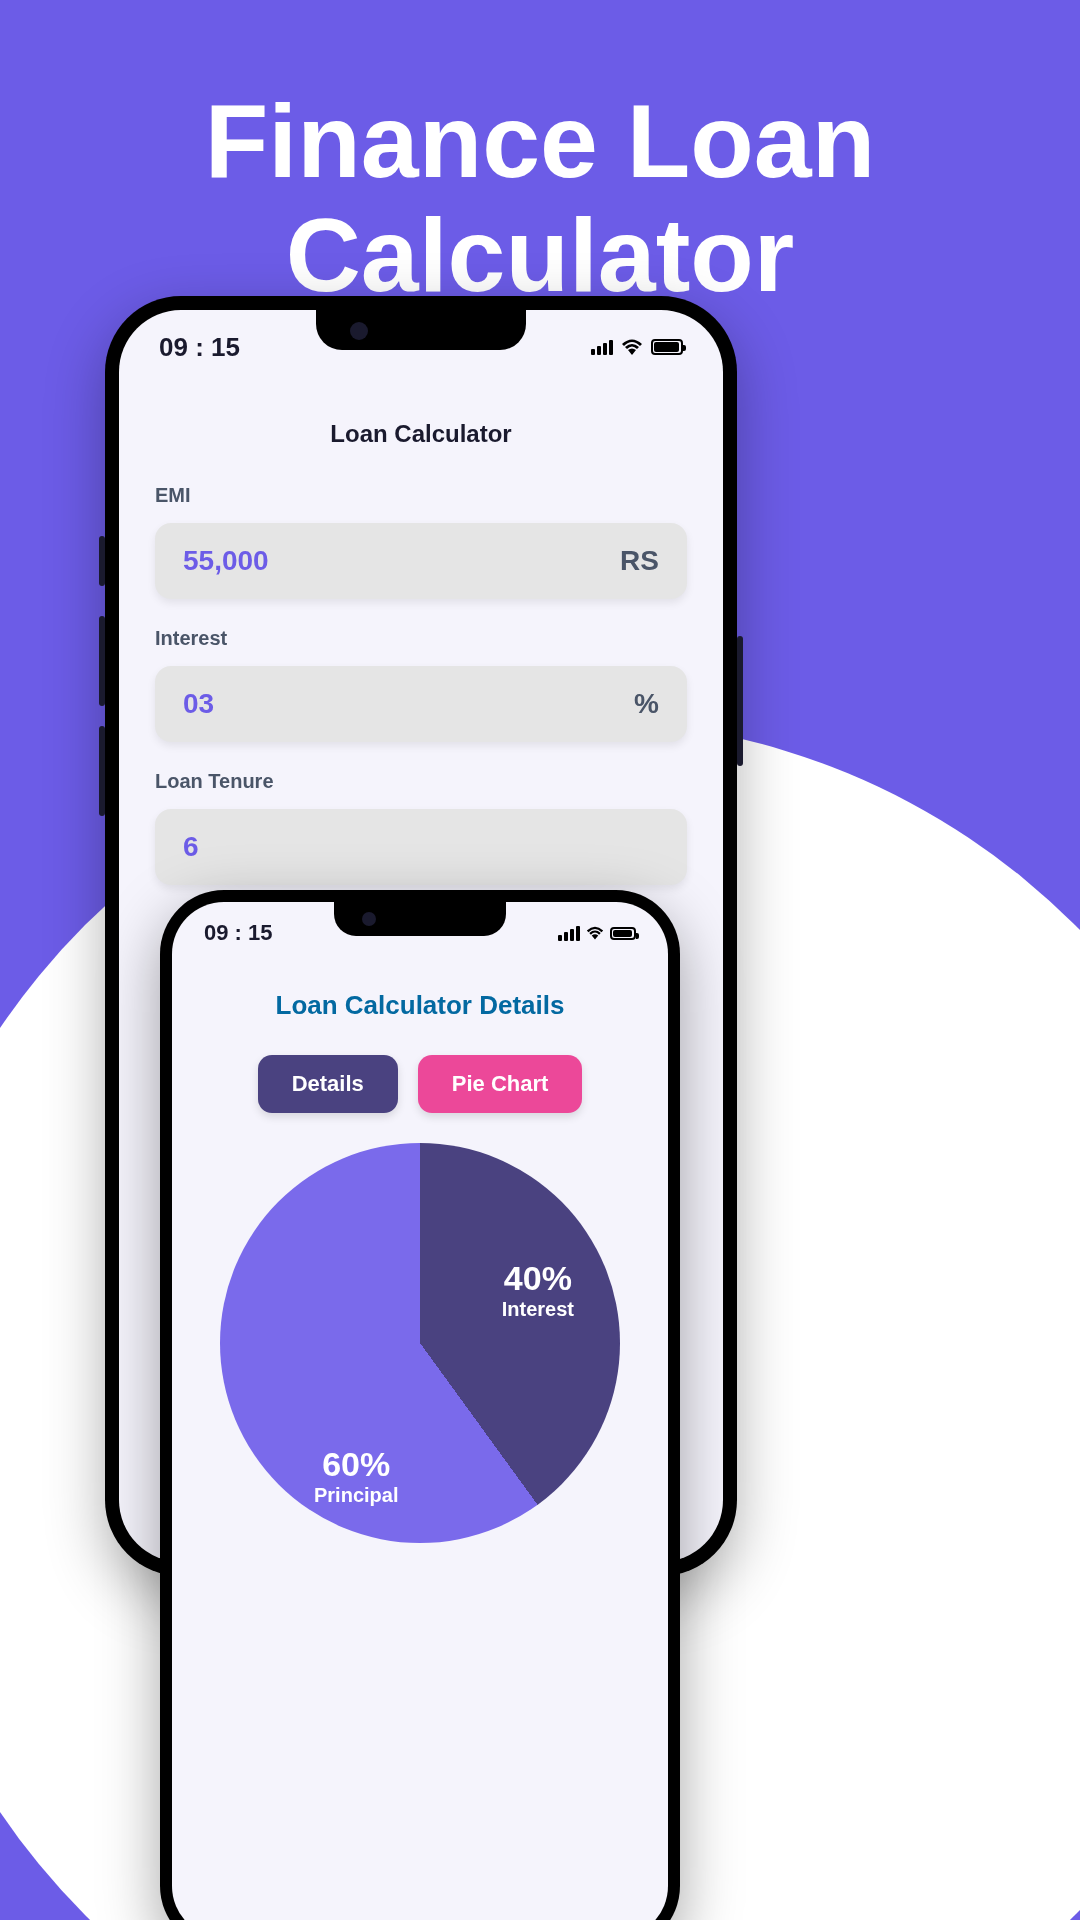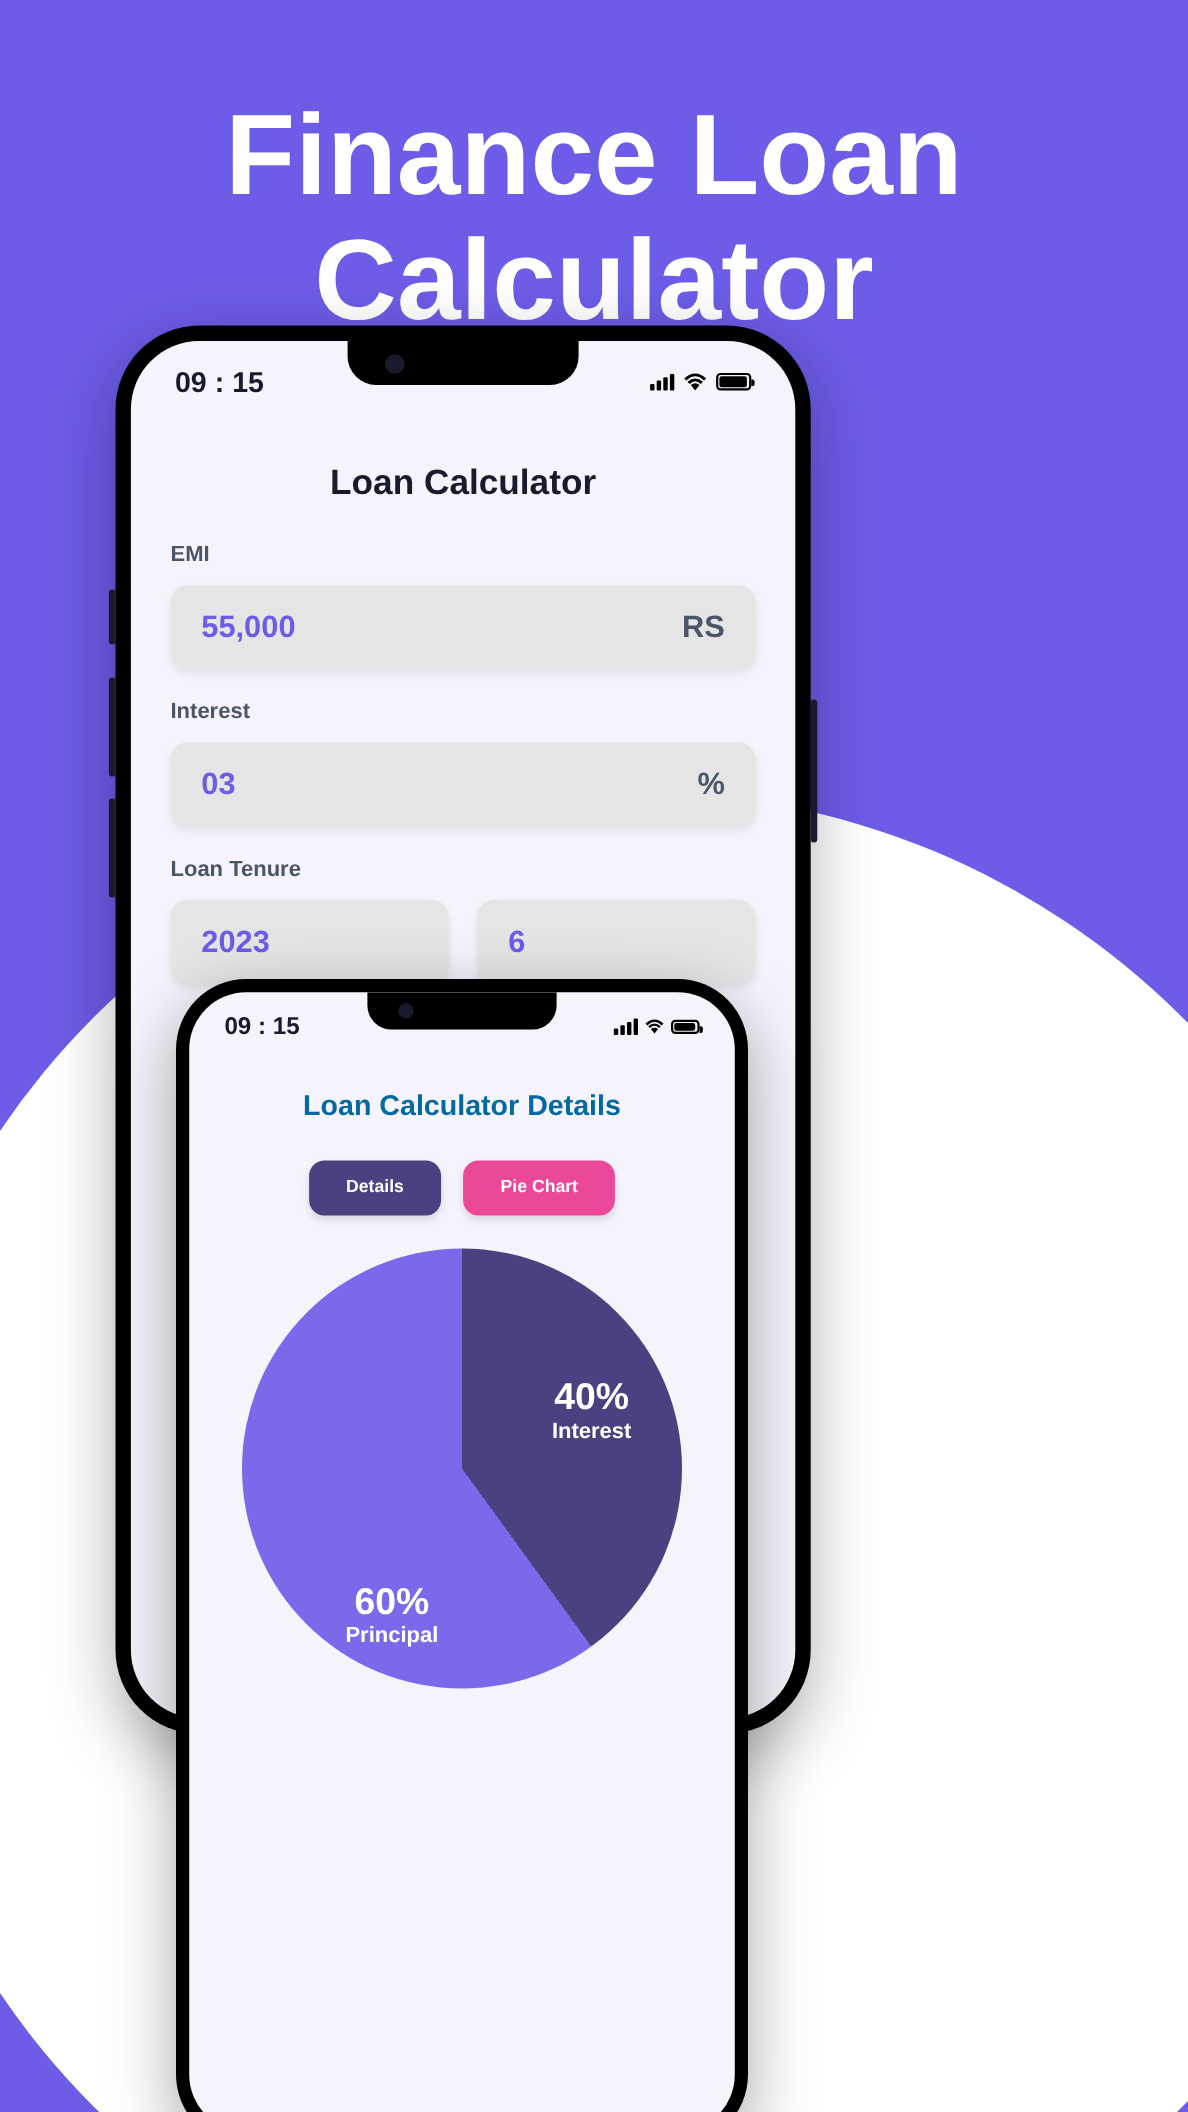--- a/index.html
+++ b/index.html
@@ -98,21 +98,21 @@
   color: #1a1a2e;
 }
 .statusbar1 .icons { display: flex; gap: 8px; align-items: center; }
 
 .screen1-content {
   padding: 54px 36px 0;
 }
 
 .screen1-title {
   text-align: center;
-  font-size: 32px;
+  font-size: 24px;
   font-weight: 700;
   color: #1a1a2e;
   margin-bottom: 36px;
 }
 
 .field-group { margin-bottom: 28px; }
 .field-label {
   font-size: 20px;
   font-weight: 600;
   color: #4a5568;
@@ -211,21 +211,21 @@
 
 .tab-row {
   display: flex;
   justify-content: center;
   gap: 20px;
   margin-bottom: 30px;
 }
 .tab-btn {
   padding: 16px 34px;
   border-radius: 14px;
-  font-size: 16px;
+  font-size: 22px;
   font-weight: 700;
   color: #fff;
   box-shadow: 0 4px 8px rgba(0,0,0,0.12);
 }
 .tab-details { background: #4A4280; }
 .tab-pie { background: #ec4899; }
 
 .pie-wrap {
   position: relative;
   width: 400px;
@@ -322,23 +322,20 @@
         <div class="field-input">
           <span class="field-value">03</span>
           <span class="field-unit">%</span>
         </div>
       </div>
 
       <div class="field-group">
         <div class="field-label">Loan Tenure</div>
         <div class="tenure-row">
           <div class="field-input">
-            <span class="field-value">2023</span>
-          </div>
-          <div class="field-input">
             <span class="field-value">6</span>
           </div>
         </div>
       </div>
 
       <div class="view-more">View more details</div>
     </div>
   </div>
 </div>
 

